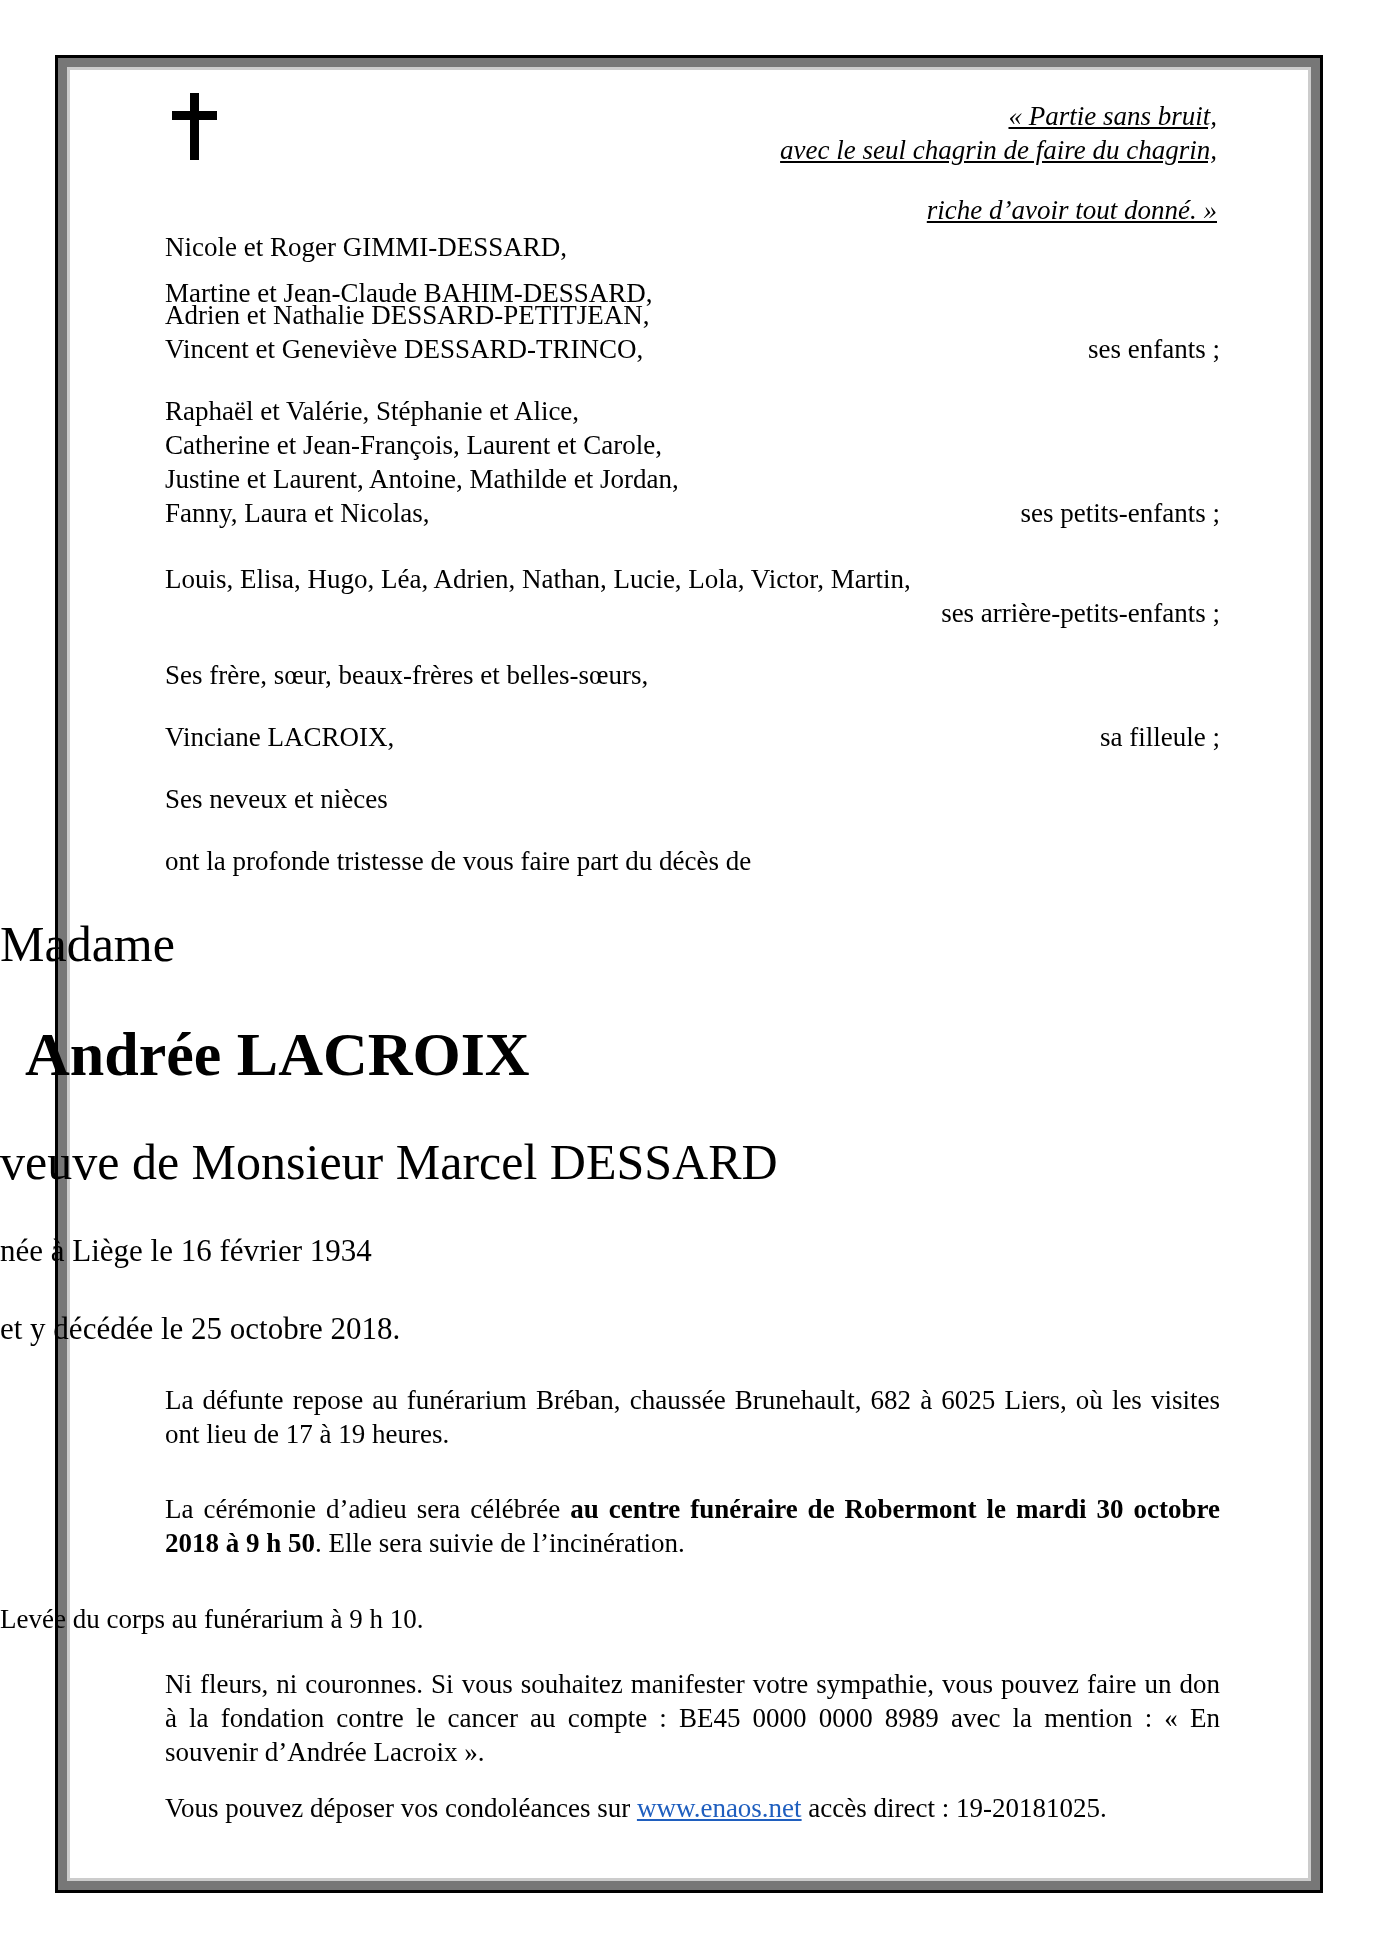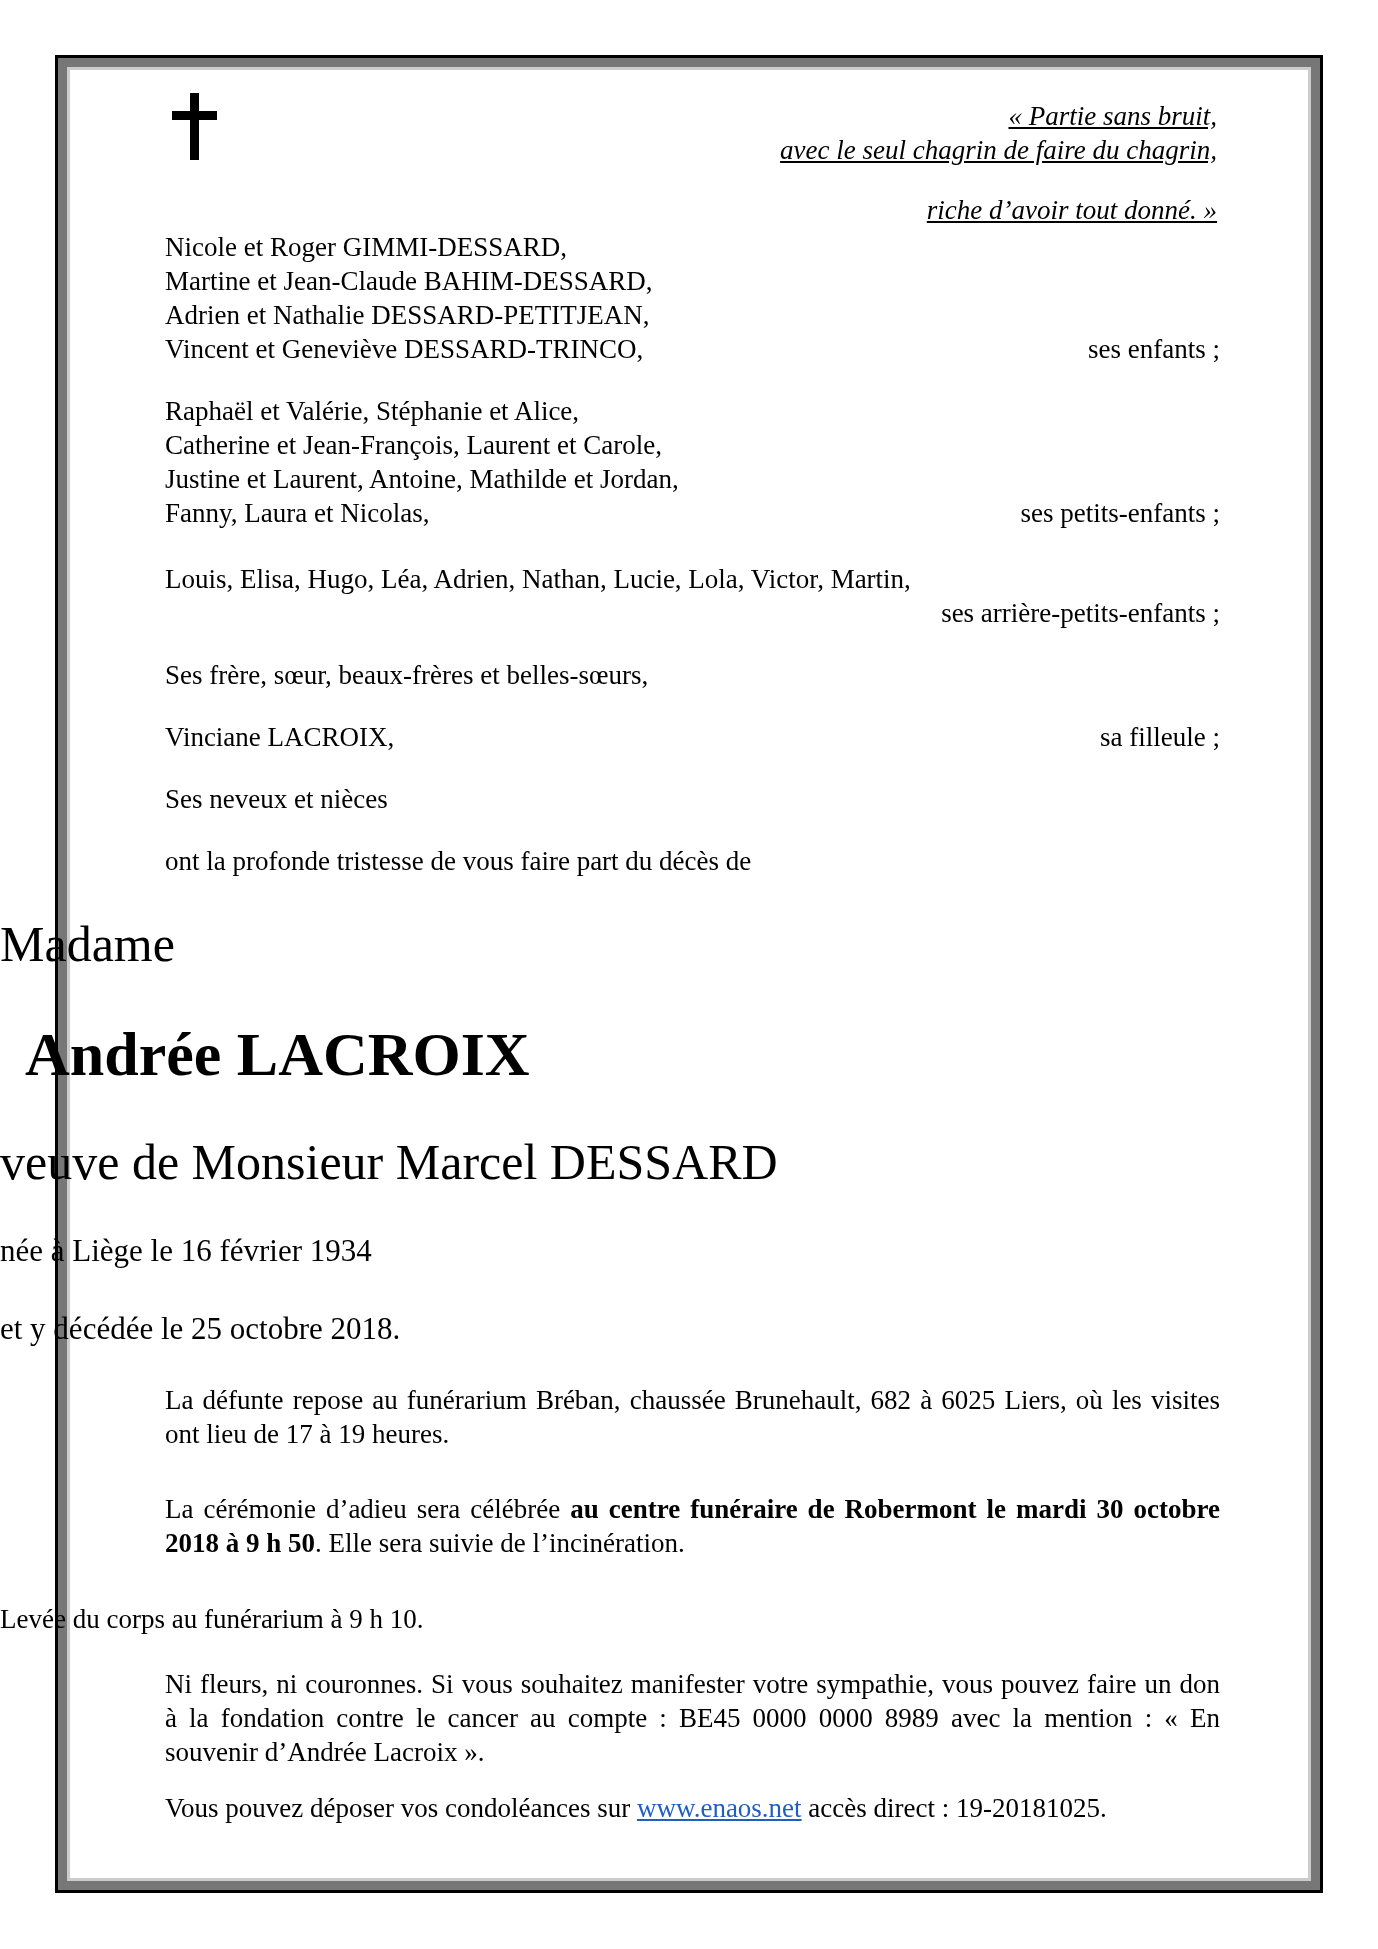--- a/index.html
+++ b/index.html
@@ -39,21 +39,21 @@
 </div>
 
 <div>
   <div class="line quote" style="top:99px;">« Partie sans bruit,</div>
   <div class="line quote" style="top:133px;">avec le seul chagrin de faire du chagrin,</div>
   <div class="line quote" style="top:167px;margin-top:26px;">riche d’avoir tout donné. »</div>
 </div>
 
 <div>
   <div class="line l" style="top:230px;">Nicole et Roger GIMMI-DESSARD,</div>
-  <div class="line l" style="top:264px;">Martine et Jean-Claude BAHIM-DESSARD,</div>
+  <div class="line l" style="top:276px;">Martine et Jean-Claude BAHIM-DESSARD,</div>
   <div class="line l" style="top:298px;">Adrien et Nathalie DESSARD-PETITJEAN,</div>
   <div class="line l" style="top:332px;">Vincent et Geneviève DESSARD-TRINCO,</div>
   <div class="line r" style="top:332px;">ses enfants ;</div>
 </div>
 
 <div>
   <div class="line l" style="top:394px;">Raphaël et Valérie, Stéphanie et Alice,</div>
   <div class="line l" style="top:428px;">Catherine et Jean-François, Laurent et Carole,</div>
   <div class="line l" style="top:462px;">Justine et Laurent, Antoine, Mathilde et Jordan,</div>
   <div class="line l" style="top:496px;">Fanny, Laura et Nicolas,</div>

